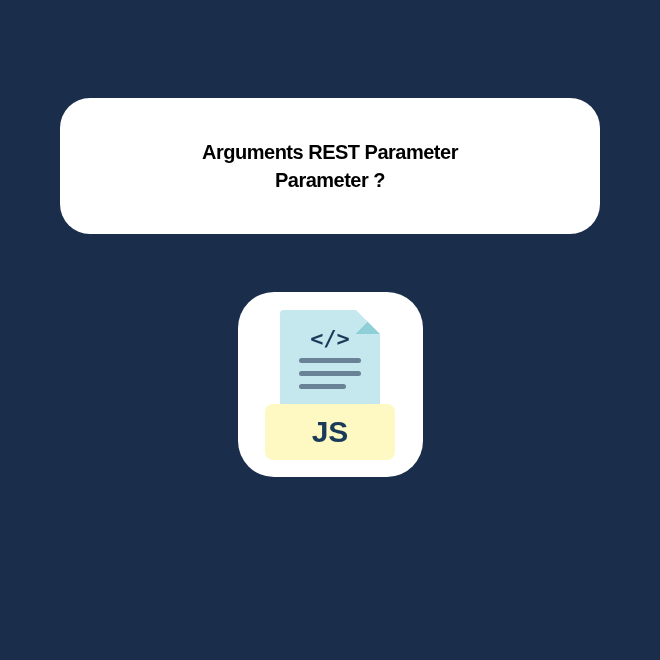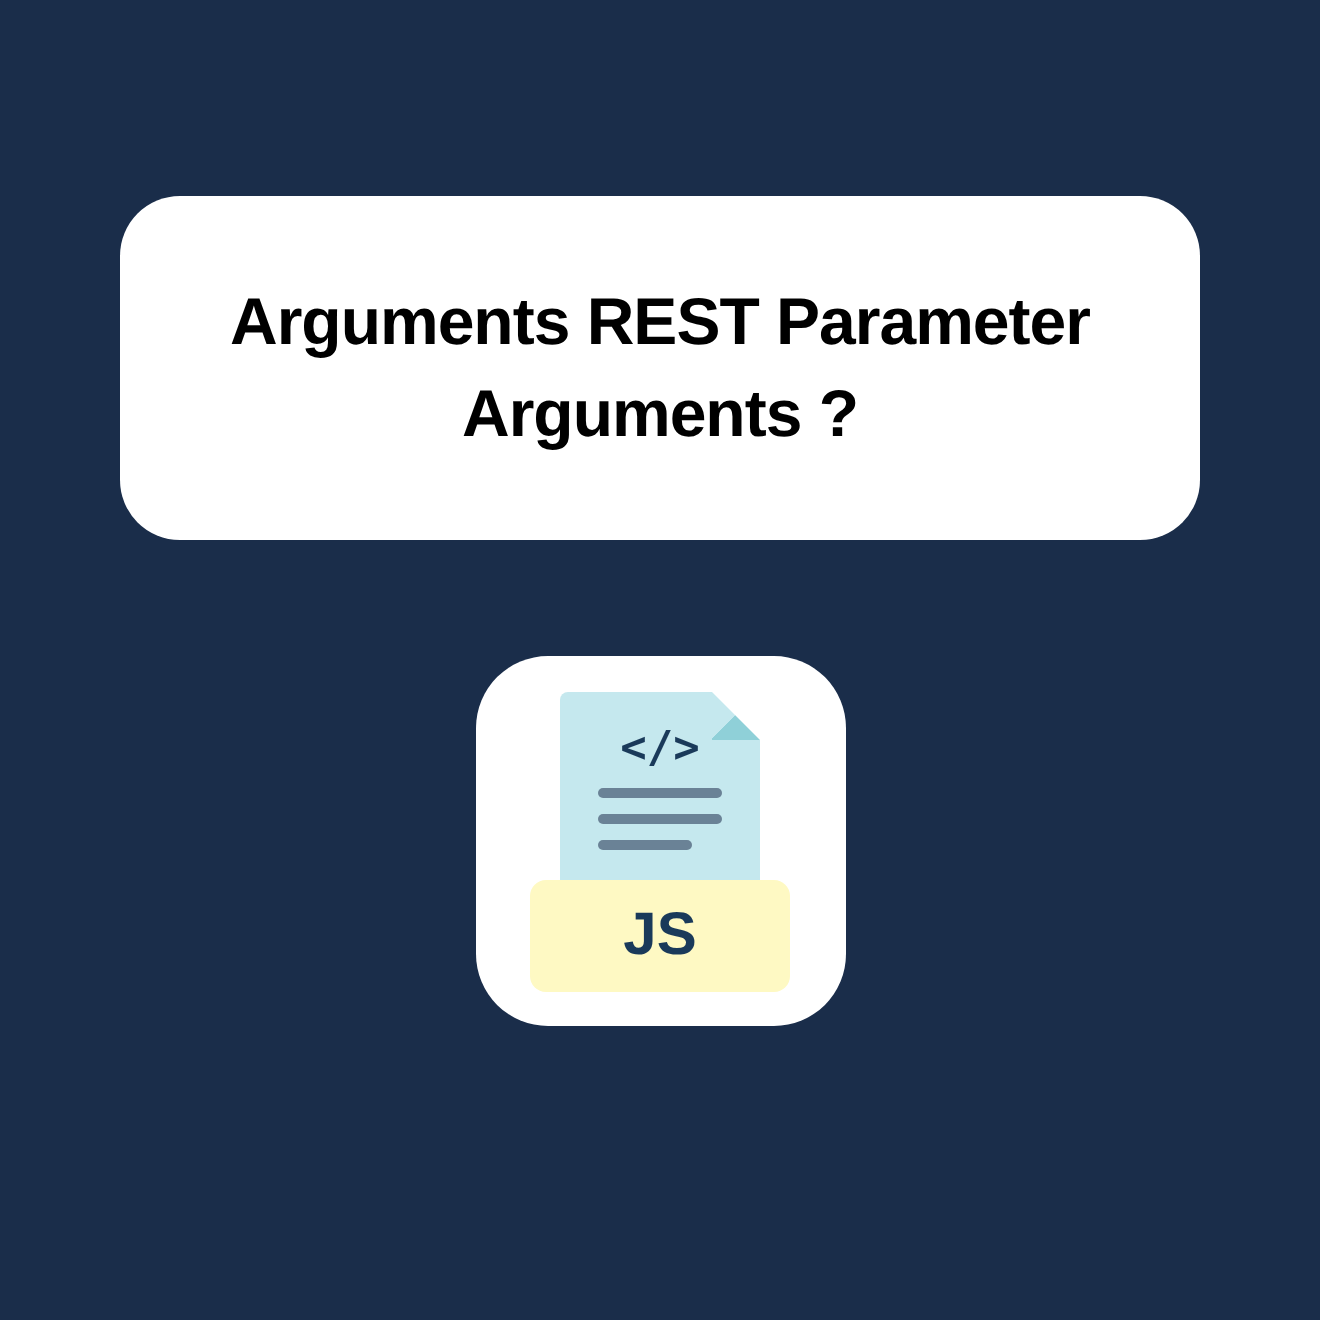--- a/index.html
+++ b/index.html
@@ -18,21 +18,21 @@
     }
     .title-card {
       background-color: #ffffff;
       border-radius: 30px;
       width: 540px;
       margin-top: 98px;
       padding: 40px 30px;
       text-align: center;
     }
     .title-text {
-      font-size: 33px;
+      font-size: 20px;
       font-weight: 900;
       color: #000000;
       line-height: 1.4;
       letter-spacing: -0.5px;
     }
     .icon-card {
       background-color: #ffffff;
       border-radius: 36px;
       width: 185px;
       height: 185px;
@@ -117,21 +117,21 @@
       color: #1a3a5a;
       font-family: Arial, sans-serif;
     }
   </style>
 </head>
 <body>
 
 <div class="title-card">
   <div class="title-text">
     <span>Arguments REST Parameter</span><br>
-    <span>Arguments ?</span>
+    <span>Parameter ?</span>
   </div>
 </div>
 
 <div class="icon-card">
   <div class="js-file-icon">
     <div class="paper">
       <div class="paper-fold-shadow"></div>
       <div class="paper-fold"></div>
       <div class="code-brackets">&lt;/&gt;</div>
       <div class="lines">

